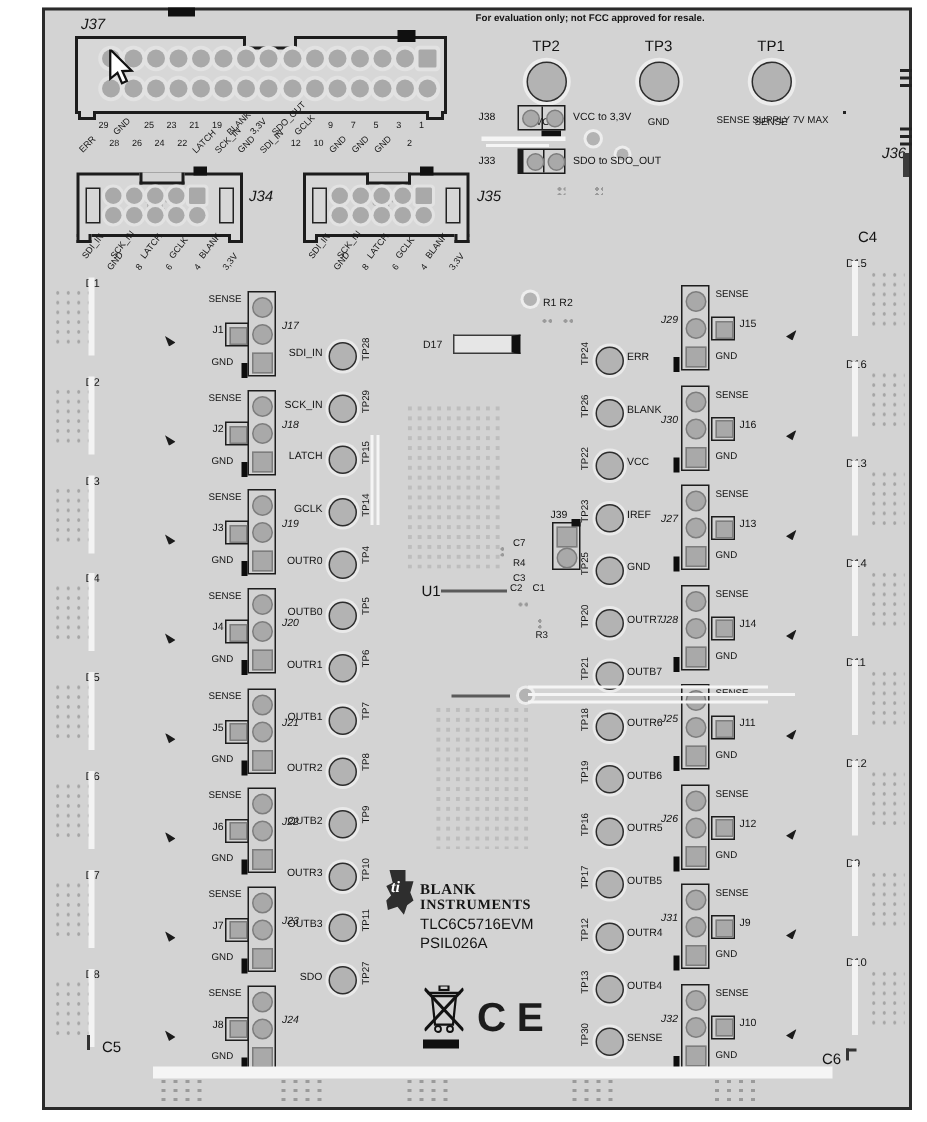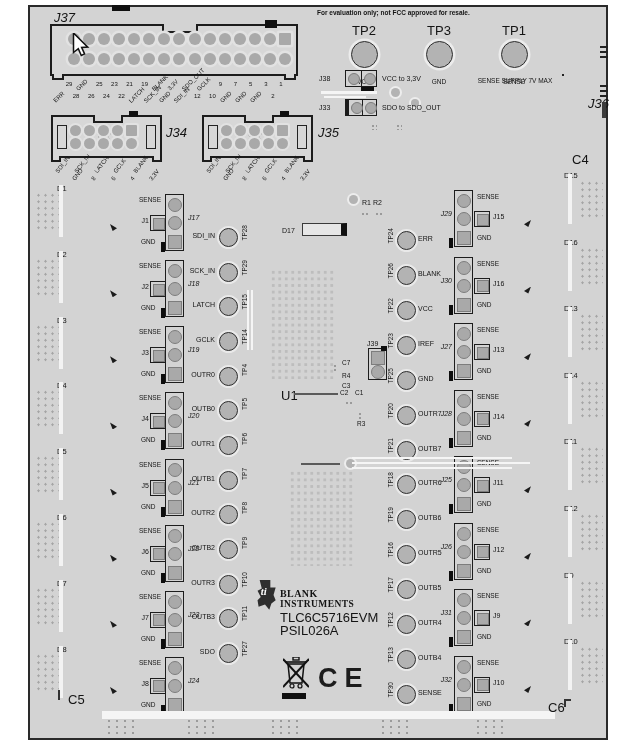--- a/index.html
+++ b/index.html
@@ -2,21 +2,21 @@
 <html><head>
 <meta charset="utf-8">
 <style>
   html,body{margin:0;padding:0;background:#ffffff;}
   #stage{position:relative;width:618px;height:748px;background:#ffffff;overflow:hidden;
          font-family:"Liberation Sans",sans-serif;color:#161616;}
   #board{position:absolute;left:28px;top:5px;width:580px;height:735px;box-sizing:border-box;
          background:#d3d3d3;border:2px solid #2a2a2a;}
   .lbl{position:absolute;font-size:7px;line-height:1.1;white-space:nowrap;color:#141414;}
   .s65{font-size:6.5px;}
-  .s75{font-size:13px;}
+  .s75{font-size:10px;}
   .jn{font-size:7px;}
   .bold{font-weight:bold;}
   
   .conn{position:absolute;box-sizing:border-box;border:2px solid #1c1c1c;background:#d7d7d7;}
   .notch{position:absolute;box-sizing:border-box;background:#d3d3d3;border:2px solid #1c1c1c;border-top:none;}
   .foot{position:absolute;box-sizing:border-box;background:#d7d7d7;border:2px solid #1c1c1c;border-top:none;}
   .pin1mark{position:absolute;background:#101010;}
   .slot{position:absolute;box-sizing:border-box;border:1.5px solid #222;}
   .j37pin{position:absolute;width:12px;height:12px;border-radius:50%;background:#a9a9a9;
           box-shadow:0 0 0 2.5px #e2e2e2;}

